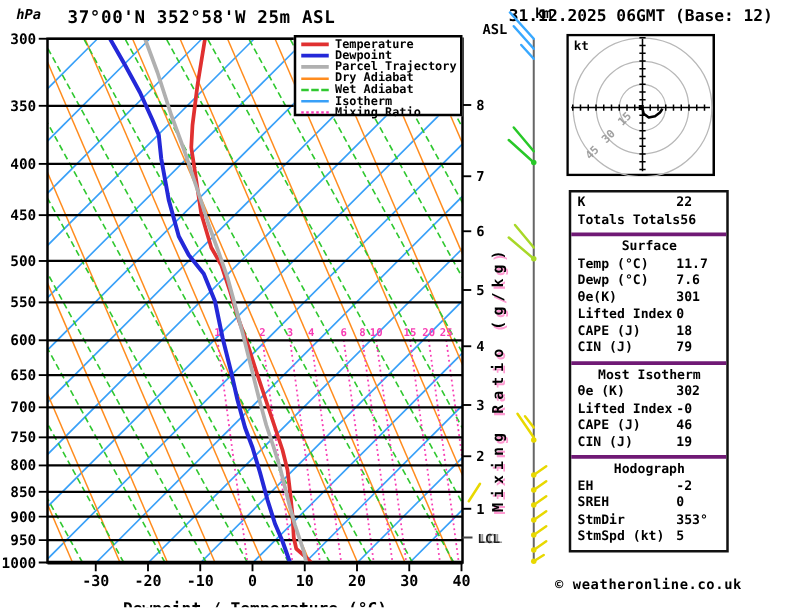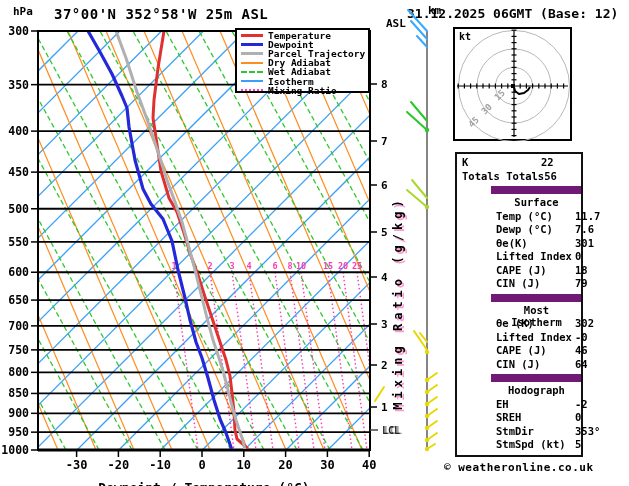--- a/index.html
+++ b/index.html
@@ -1,41 +1,41 @@
 <!DOCTYPE html>
 <html><head>
 <meta charset="utf-8">
 <style>
   html,body{margin:0;padding:0;background:#fff;}
   #page{position:relative;width:629px;height:486px;background:#fff;overflow:hidden;
         font-family:"DejaVu Sans Mono","Liberation Mono",monospace;color:#000;}
   .abs{position:absolute;}
   .lbl{font-weight:bold;white-space:nowrap;}
   #station-title{left:54px;top:6px;font-size:14px;letter-spacing:0.5px;}
-  #hpa-label{left:13px;top:5px;font-size:11px;}
+  #hpa-label{left:13px;top:5px;font-size:11px;font-style:italic;}
   #km-label{left:390px;top:4px;font-size:11px;margin-left:38px;}
   #asl-label{left:386px;top:17px;font-size:11px;}
   #datetime-title{left:407px;top:6px;font-size:13px;}
   #xaxis-label{left:38px;top:480px;width:332px;text-align:center;font-size:13px;}
   #mix-axis-label{left:376px;top:190px;width:20px;font-size:12px;letter-spacing:4px;
       transform:rotate(-90deg);transform-origin:center;white-space:nowrap;
       width:240px;top:296px;left:278px;text-align:center;
       text-shadow:-2px 2px 0 #ff9ad2;}
   #credit{left:444px;top:461px;font-size:11px;letter-spacing:0.5px;}
   
   #legend-box{left:235px;top:28px;width:135px;height:65px;border:2px solid #000;
       background:#fff;padding:1px 0 0 4px;box-sizing:border-box;z-index:5;}
   .legend-row{display:flex;align-items:center;height:9.1px;}
   .legend-swatch{width:22px;margin-right:5px;border-top-style:solid;}
   .legend-label{font-size:9.5px;font-weight:bold;line-height:9px;}
   
   #stats-box{left:455px;top:152px;width:128px;border:2px solid #111;background:#fff;
       box-sizing:border-box;font-size:10.5px;font-weight:bold;}
   .stats-section{padding:2px 4px 3px 5px;}
-  .stats-section + .stats-section{border-top:8px solid #701a75;margin-left:34px;}
+  .stats-section + .stats-section{border-top:3px solid #701a75;}
   .stats-header{text-align:center;height:13.5px;}
   .stats-row{display:flex;height:13.5px;}
   .stats-label{flex:0 0 79px;white-space:nowrap;}
   .stats-value{white-space:nowrap;}
   svg text{font-family:"DejaVu Sans Mono","Liberation Mono",monospace;font-weight:bold;}
 </style>
 </head>
 <body>
 
 <div id="page">
@@ -369,21 +369,21 @@
         <div class="stats-row">
           <span class="stats-label">Lifted Index</span>
           <span class="stats-value">-0</span>
         </div>
         <div class="stats-row">
           <span class="stats-label">CAPE (J)</span>
           <span class="stats-value">46</span>
         </div>
         <div class="stats-row">
           <span class="stats-label">CIN (J)</span>
-          <span class="stats-value">64</span>
+          <span class="stats-value">19</span>
         </div>
       </div>
       <div class="stats-section">
         <div class="stats-header">Hodograph</div>
         <div class="stats-row">
           <span class="stats-label">EH</span>
           <span class="stats-value">-2</span>
         </div>
         <div class="stats-row">
           <span class="stats-label">SREH</span>

